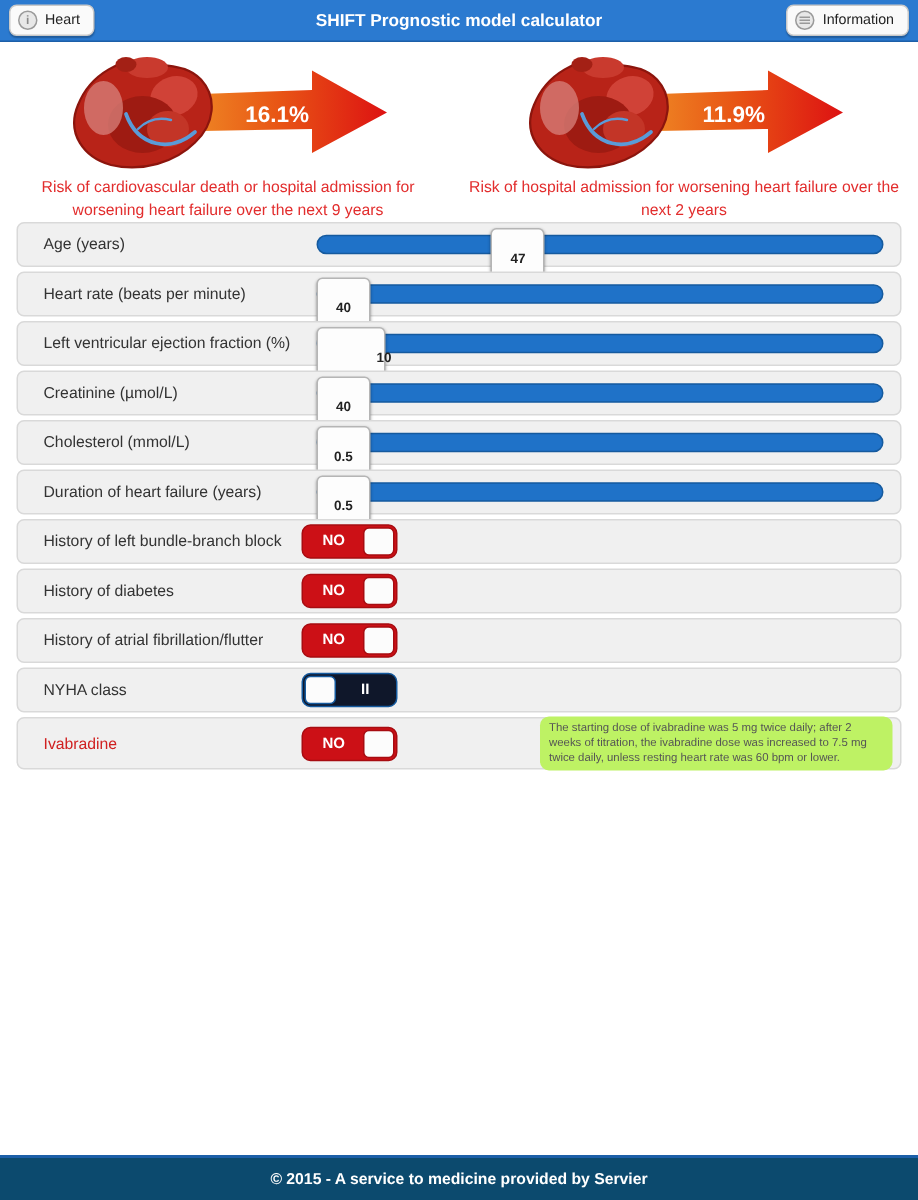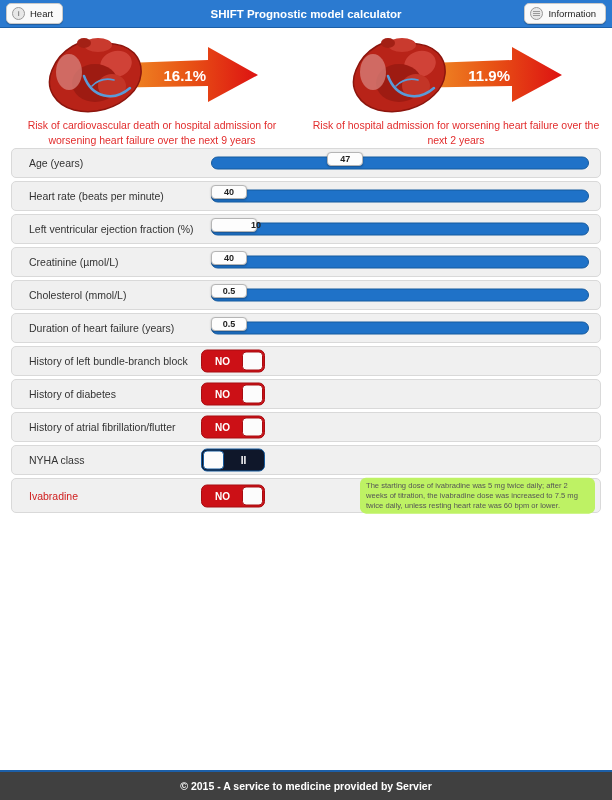--- a/index.html
+++ b/index.html
@@ -34,21 +34,21 @@
   .row { position:relative; width:590px; height:30px; margin-bottom:3px;
          background:#f0f0f0; border:1px solid #d9d9d9; border-radius:5px; }
   .row-label { position:absolute; left:17px; top:50%; transform:translateY(-50%);
                font-size:10.5px; color:#333; }
   .row-label.red { color:#d02020; }
 
   
   .slider { position:absolute; left:199px; right:11px; top:50%; transform:translateY(-50%); height:22px; }
   .track { position:absolute; left:0; right:0; top:50%; transform:translateY(-50%); height:13px;
            background:#1f72c8; border:1px solid #155a9e; border-radius:7px; }
-  .handle { position:absolute; top:0; width:36px; height:14px; background:#fdfdfd;
+  .handle { position:absolute; top:0; width:36px; height:39px; background:#fdfdfd;
             border:1px solid #b5b5b5; border-radius:4px; box-shadow:0 1px 2px rgba(0,0,0,.3);
             display:flex; align-items:center; justify-content:center;
             font-size:9px; font-weight:bold; color:#222; cursor:pointer; }
 
   
   .toggle { position:absolute; left:189px; top:50%; transform:translateY(-50%);
             width:64px; height:23px; border-radius:6px; display:flex; align-items:center;
             padding:1px; cursor:pointer; }
   .toggle-no { background:#cc1016; border:1px solid #a70c11; }
   .toggle-class { background:#0f172a; border:1px solid #155a9e; }
@@ -59,21 +59,21 @@
   .toggle-class .knob { order:1; border:1px solid #155a9e; }
   .toggle-class .toggle-text { order:2; }
 
   
   .row.tall { height:35px; }
   .note { position:absolute; right:5px; top:50%; transform:translateY(-50%); width:235px;
           background:#bef264; border-radius:6px; padding:3px 6px;
           font-size:7.6px; line-height:1.35; color:#555; }
 
   
-  .footbar { position:absolute; bottom:0; left:0; width:612px; height:30px; background:#404040;
+  .footbar { position:absolute; bottom:0; left:0; width:612px; height:30px; background:#0c4a6e;
              border-top:2px solid #1c5fa8; display:flex; align-items:center; justify-content:center; }
   .footbar span { color:#fff; font-weight:bold; font-size:10.5px; }
 </style>
 </head>
 <body>
 
 <div class="app">
 
   <div class="topbar">
     <div class="bar-btn">

